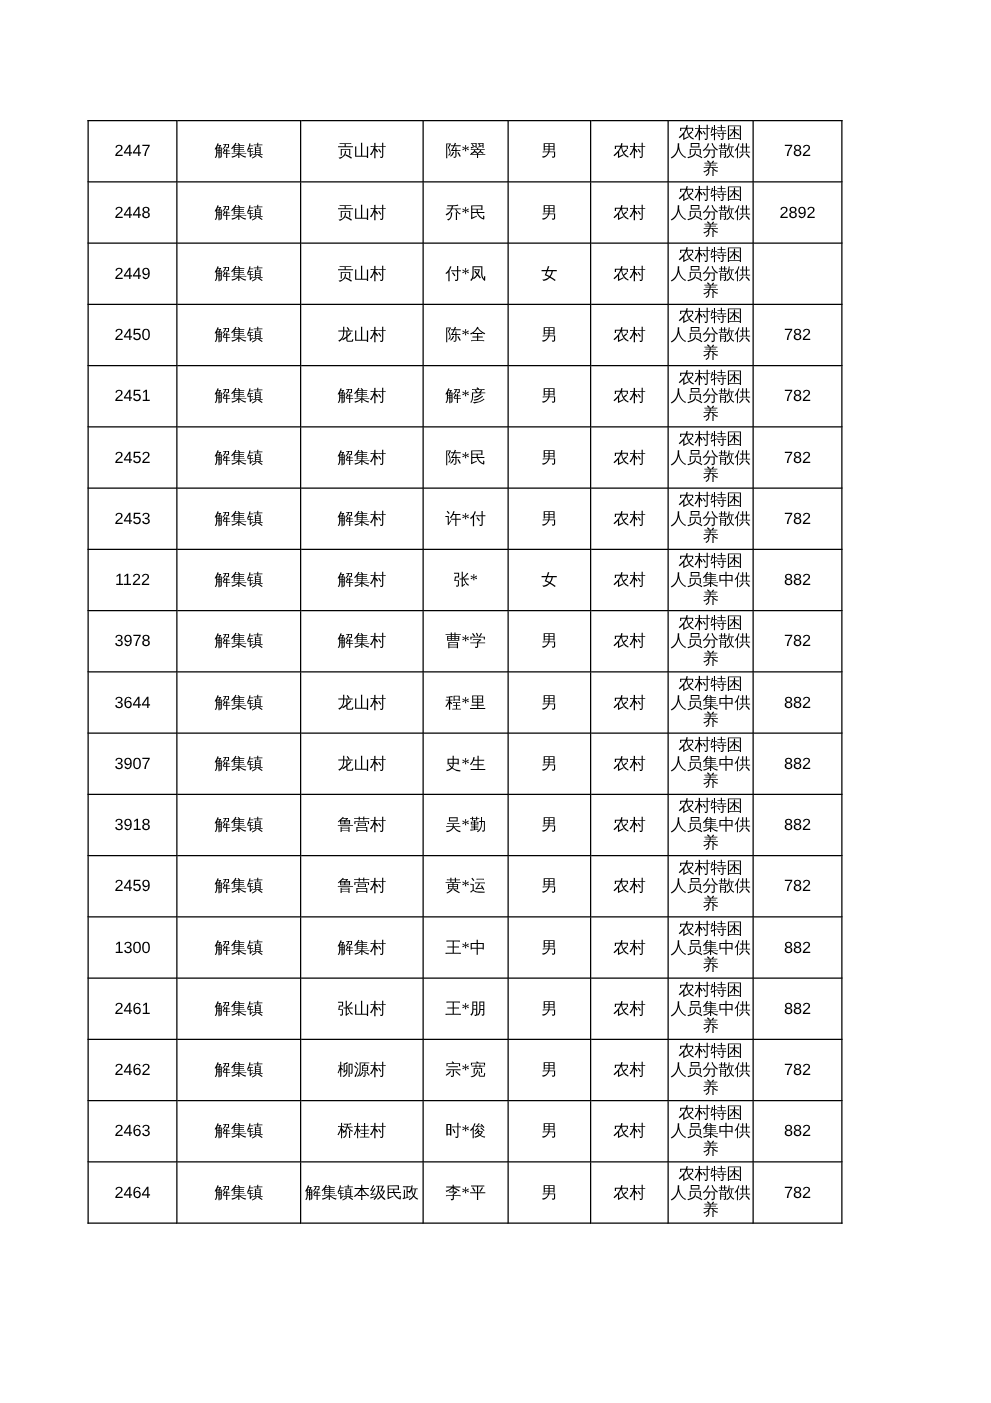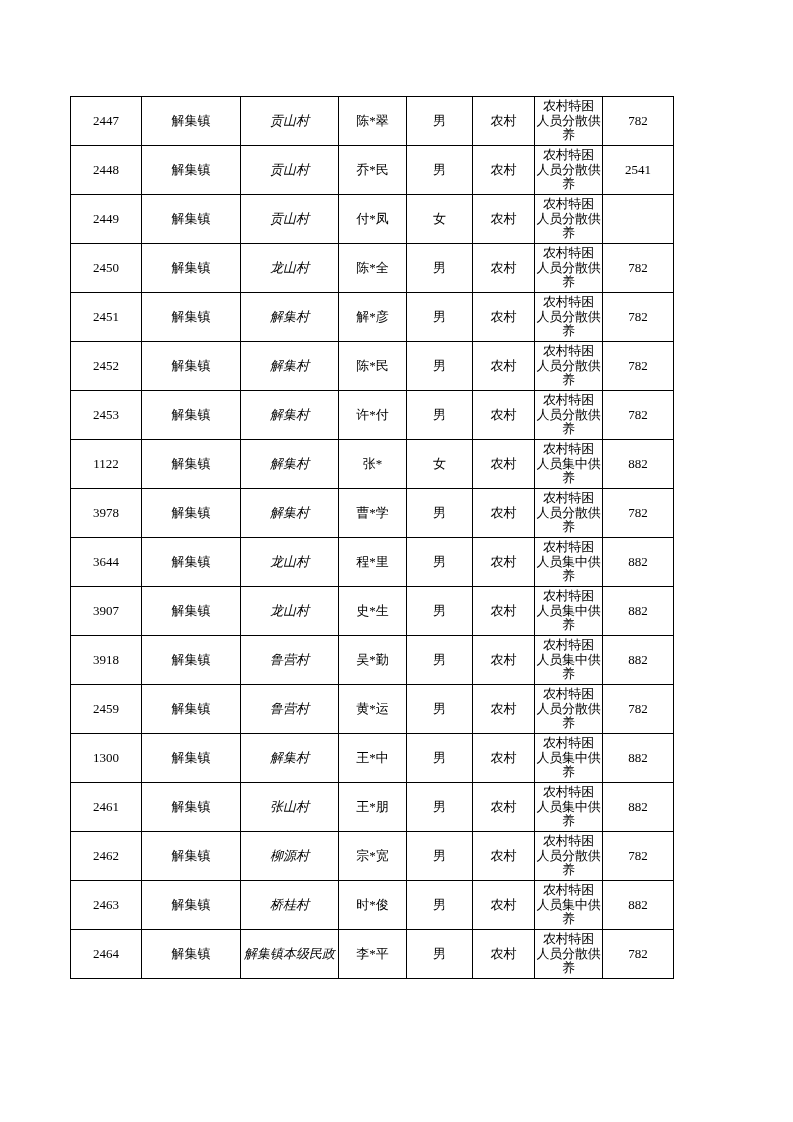--- a/index.html
+++ b/index.html
@@ -55,24 +55,23 @@
     line-height: 1.08;
     letter-spacing: -0.2px;
   }
   .cat-cell span {
     display: block;
     white-space: nowrap;
   }
   .vill-cell {
     font-size: 13px;
     line-height: 1.12;
-    font-style: italic;
   }
   .num {
-    font-family: Liberation Serif, serif;
+    font-family: Liberation Sans, sans-serif;
     font-size: 13.5px;
   }
 </style>
 </head>
 <body>
 
 <div class="page">
   <div class="table-wrap">
     <table class="data">
       <colgroup>
@@ -105,21 +104,21 @@
             <td>解集镇</td>
             <td class="vill-cell">贡山村</td>
             <td>乔*民</td>
             <td>男</td>
             <td>农村</td>
             <td class="cat-cell">
               <span>农村特困</span>
               <span>人员分散供</span>
               <span>养</span>
             </td>
-            <td class="num">2541</td>
+            <td class="num">2892</td>
           </tr>
           <tr>
             <td class="num">2449</td>
             <td>解集镇</td>
             <td class="vill-cell">贡山村</td>
             <td>付*凤</td>
             <td>女</td>
             <td>农村</td>
             <td class="cat-cell">
               <span>农村特困</span>

